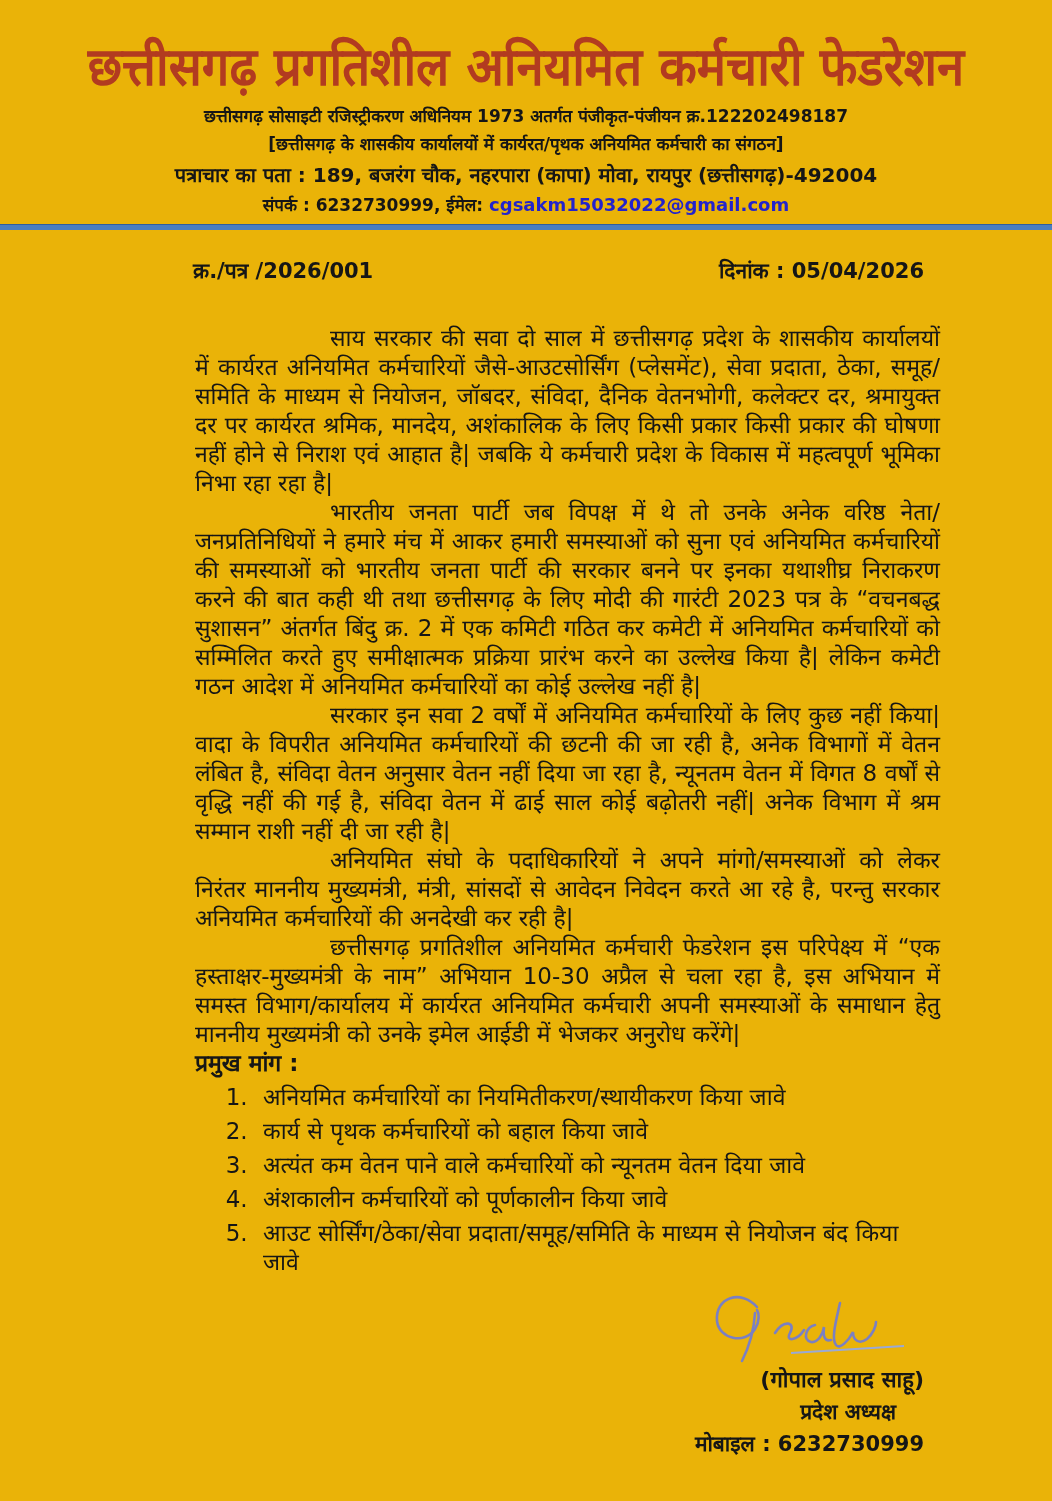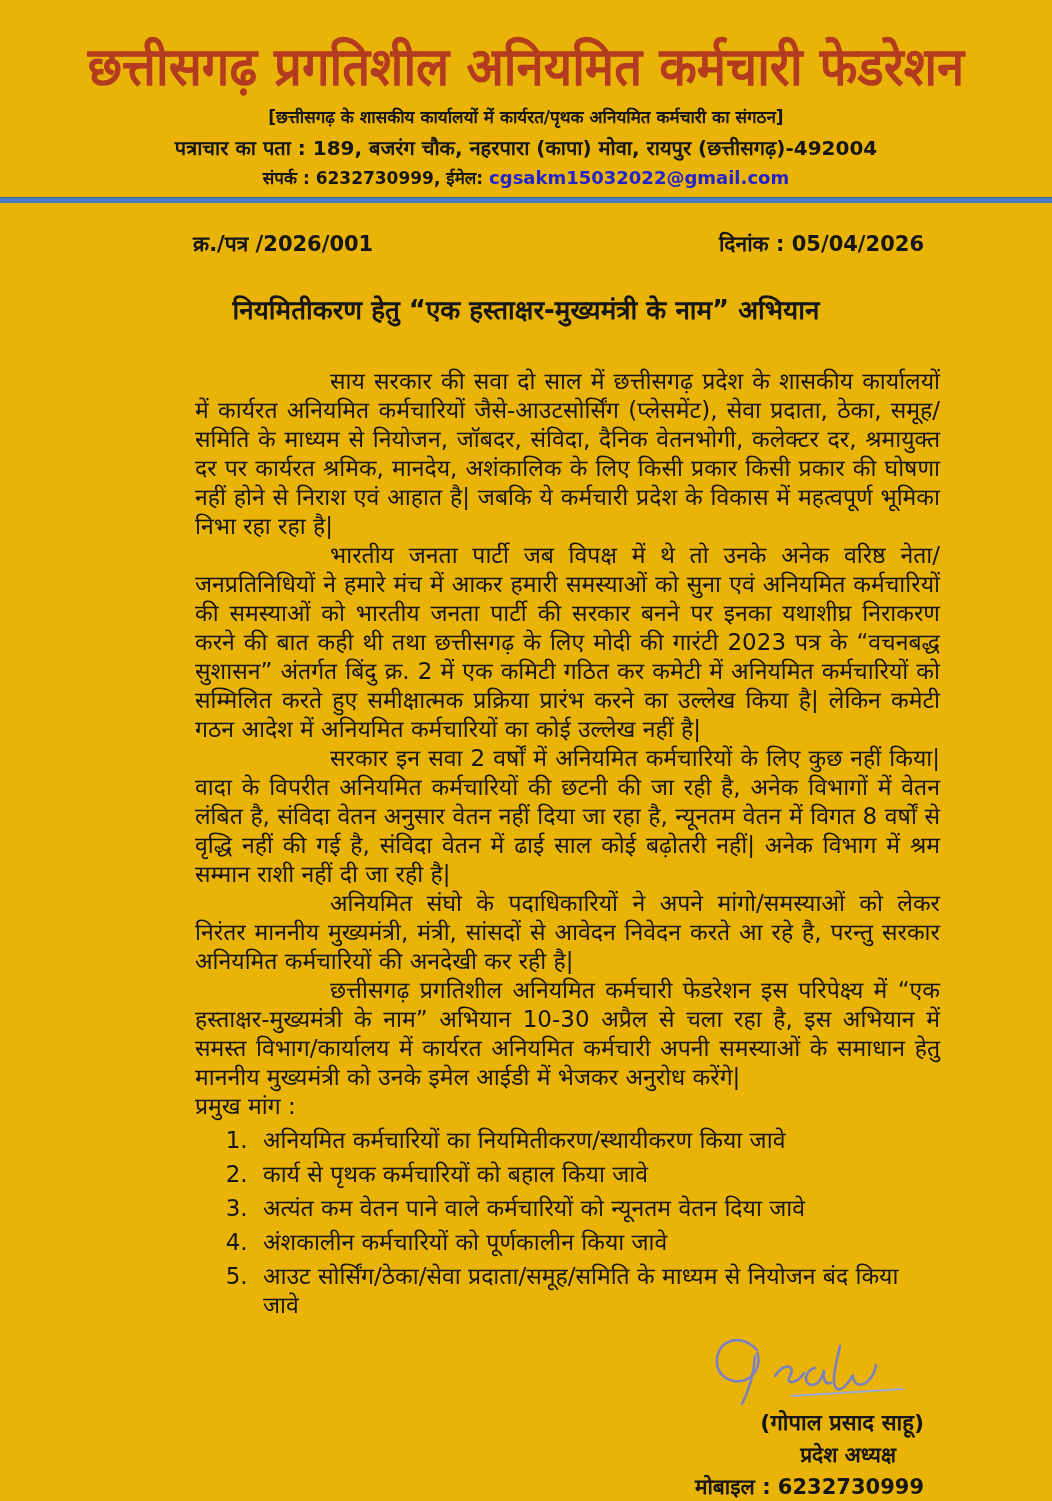--- a/index.html
+++ b/index.html
@@ -44,21 +44,21 @@
   .headline2{margin-top:10px;text-align:center;font-size:23px;font-weight:700;}
   
   .body-block{
     margin:40px 115px 0 195px;
     width:745px;
     font-size:23px;
     line-height:29px;
     text-align:justify;
   }
   .body-block p{margin:0;text-indent:135px;}
-  .demands-heading{margin:2px 0 0 0;text-indent:0 !important;font-weight:400;}
+  .demands-heading{margin:2px 0 0 0;text-indent:0 !important;font-weight:700;}
   ol.demands{
     margin:4px 0 0 0;
     padding-left:60px;
   }
   ol.demands li{
     margin-top:5px;
     padding-left:8px;
     text-align:left;
   }
   
@@ -71,35 +71,35 @@
   .sig-designation{font-size:21px;font-weight:600;margin-top:4px;margin-right:28px;}
   .sig-mobile{font-size:21px;font-weight:600;margin-top:4px;}
 </style>
 </head>
 <body>
 
 <div class="page">
 
   <div class="masthead">
     <div class="masthead-title" style="color:#b23b20;">छत्तीसगढ़ प्रगतिशील अनियमित कर्मचारी फेडरेशन</div>
+    <div class="reg-line">छत्तीसगढ़ सोसाइटी रजिस्ट्रीकरण अधिनियम 1973 अतर्गत पंजीकृत-पंजीयन क्र.122202498187</div>
     <div class="org-line">[छत्तीसगढ़ के शासकीय कार्यालयों में कार्यरत/पृथक अनियमित कर्मचारी का संगठन]</div>
     <div class="address-line">पत्राचार का पता : 189, बजरंग चौक, नहरपारा (कापा) मोवा, रायपुर (छत्तीसगढ़)-492004</div>
     <div class="contact-line">
       <span>संपर्क : 6232730999, ईमेल: </span><a href="#" style="color:#2323cc;">cgsakm15032022@gmail.com</a>
     </div>
   </div>
 
   <div class="rule" style="background:#4a7ec0;"></div>
 
   <div class="meta-row">
     <span>क्र./पत्र /2026/001</span>
     <span>दिनांक : 05/04/2026</span>
   </div>
 
-  <div class="headline1">नियमितीकरण हेतु “एक हस्ताक्षर-मुख्यमंत्री के नाम” अभियान</div>
 
   <div class="body-block">
     <p>साय सरकार की सवा दो साल में छत्तीसगढ़ प्रदेश के शासकीय कार्यालयों में कार्यरत अनियमित कर्मचारियों जैसे-आउटसोर्सिंग (प्लेसमेंट), सेवा प्रदाता, ठेका, समूह/समिति के माध्यम से नियोजन, जॉबदर, संविदा, दैनिक वेतनभोगी, कलेक्टर दर, श्रमायुक्त दर पर कार्यरत श्रमिक, मानदेय, अशंकालिक के लिए किसी प्रकार किसी प्रकार की घोषणा नहीं होने से निराश एवं आहात है| जबकि ये कर्मचारी प्रदेश के विकास में महत्वपूर्ण भूमिका निभा रहा रहा है|</p>
     <p>भारतीय जनता पार्टी जब विपक्ष में थे तो उनके अनेक वरिष्ठ नेता/जनप्रतिनिधियों ने हमारे मंच में आकर हमारी समस्याओं को सुना एवं अनियमित कर्मचारियों की समस्याओं को भारतीय जनता पार्टी की सरकार बनने पर इनका यथाशीघ्र निराकरण करने की बात कही थी तथा छत्तीसगढ़ के लिए मोदी की गारंटी 2023 पत्र के “वचनबद्ध सुशासन” अंतर्गत बिंदु क्र. 2 में एक कमिटी गठित कर कमेटी में अनियमित कर्मचारियों को सम्मिलित करते हुए समीक्षात्मक प्रक्रिया प्रारंभ करने का उल्लेख किया है| लेकिन कमेटी गठन आदेश में अनियमित कर्मचारियों का कोई उल्लेख नहीं है|</p>
     <p>सरकार इन सवा 2 वर्षों में अनियमित कर्मचारियों के लिए कुछ नहीं किया| वादा के विपरीत अनियमित कर्मचारियों की छटनी की जा रही है, अनेक विभागों में वेतन लंबित है, संविदा वेतन अनुसार वेतन नहीं दिया जा रहा है, न्यूनतम वेतन में विगत 8 वर्षों से वृद्धि नहीं की गई है, संविदा वेतन में ढाई साल कोई बढ़ोतरी नहीं| अनेक विभाग में श्रम सम्मान राशी नहीं दी जा रही है|</p>
     <p>अनियमित संघो के पदाधिकारियों ने अपने मांगो/समस्याओं को लेकर निरंतर माननीय मुख्यमंत्री, मंत्री, सांसदों से आवेदन निवेदन करते आ रहे है, परन्तु सरकार अनियमित कर्मचारियों की अनदेखी कर रही है|</p>
     <p>छत्तीसगढ़ प्रगतिशील अनियमित कर्मचारी फेडरेशन इस परिपेक्ष्य में “एक हस्ताक्षर-मुख्यमंत्री के नाम” अभियान 10-30 अप्रैल से चला रहा है, इस अभियान में  समस्त विभाग/कार्यालय में कार्यरत अनियमित कर्मचारी अपनी समस्याओं के समाधान हेतु माननीय मुख्यमंत्री को उनके इमेल आईडी में भेजकर अनुरोध करेंगे|</p>
 
     <p class="demands-heading">प्रमुख मांग :</p>
     <ol class="demands">

